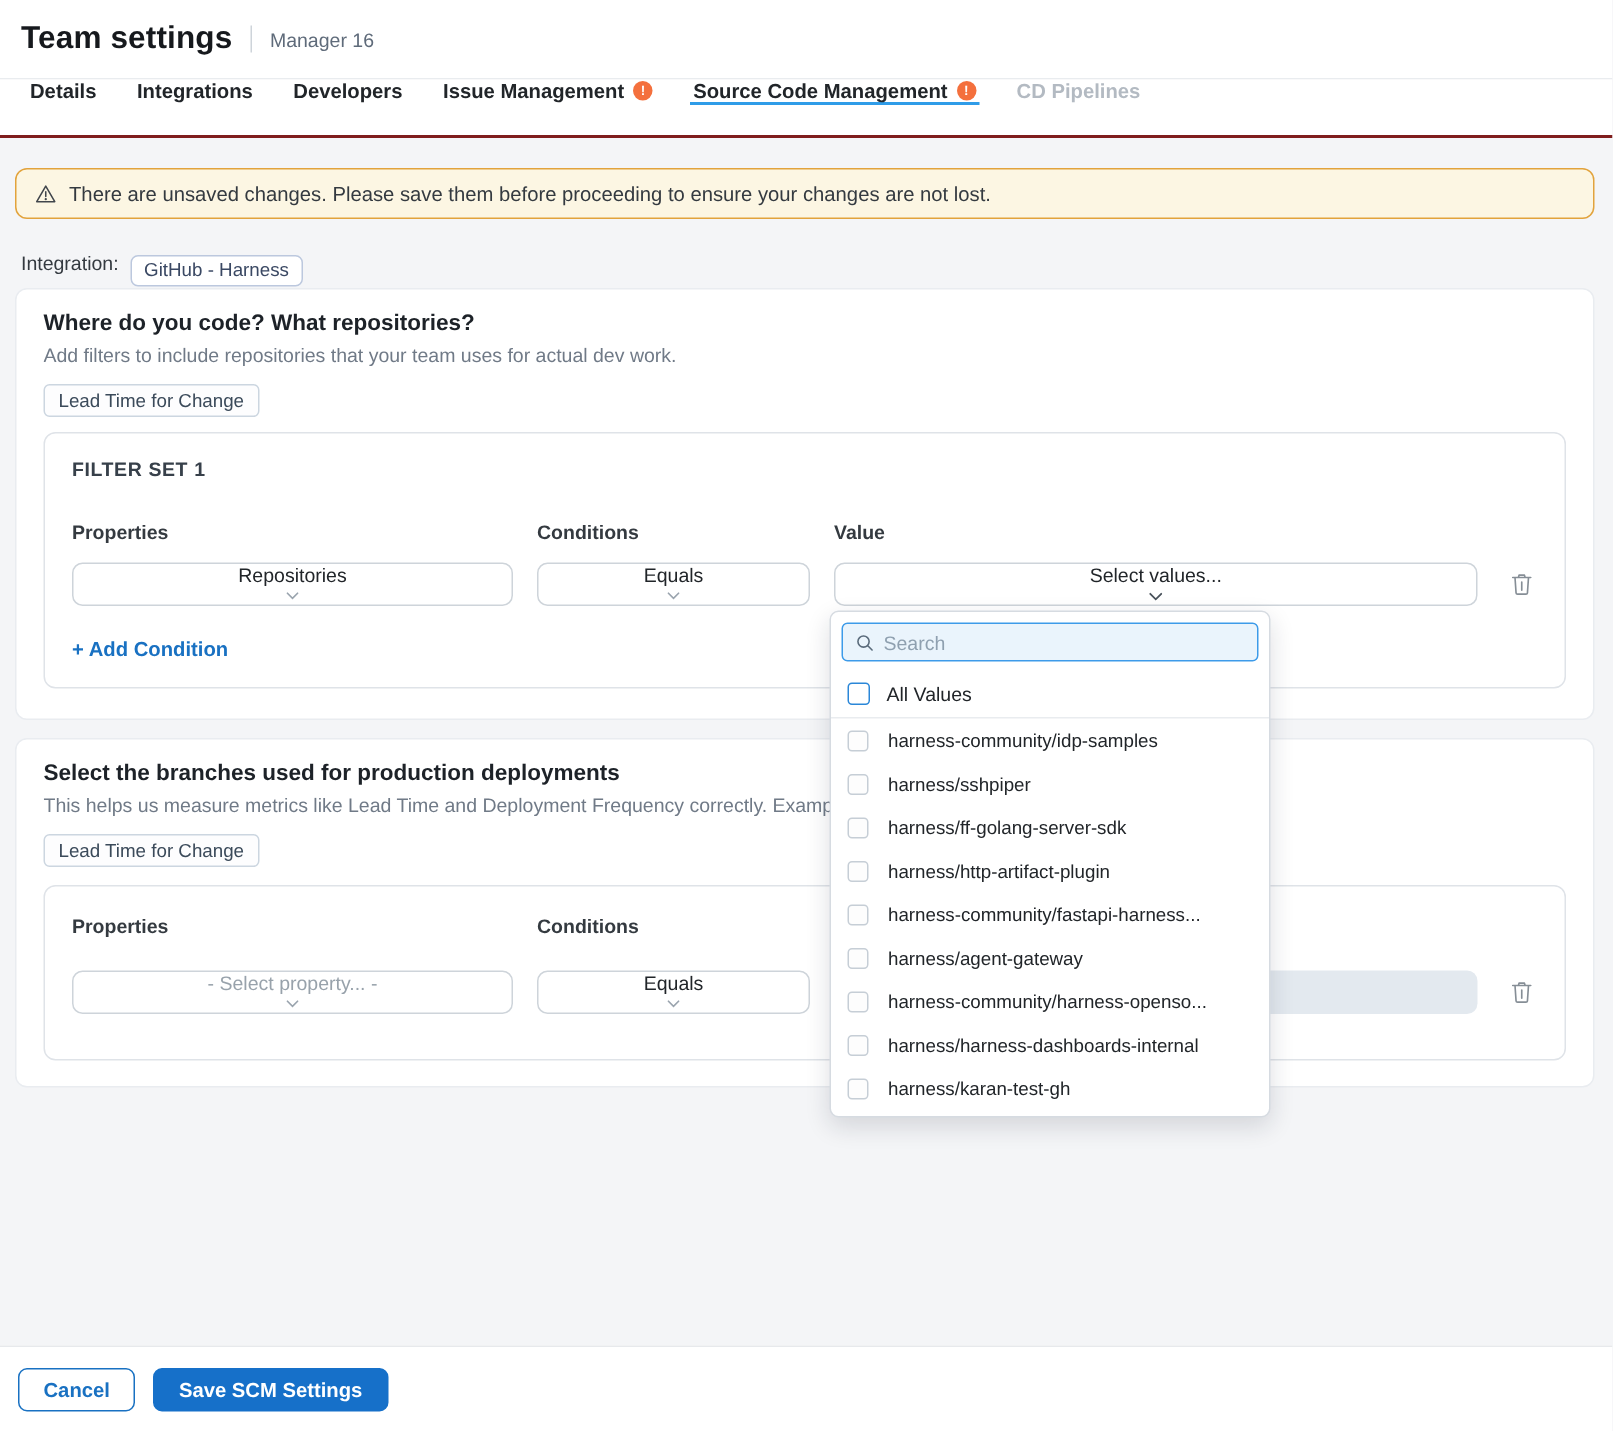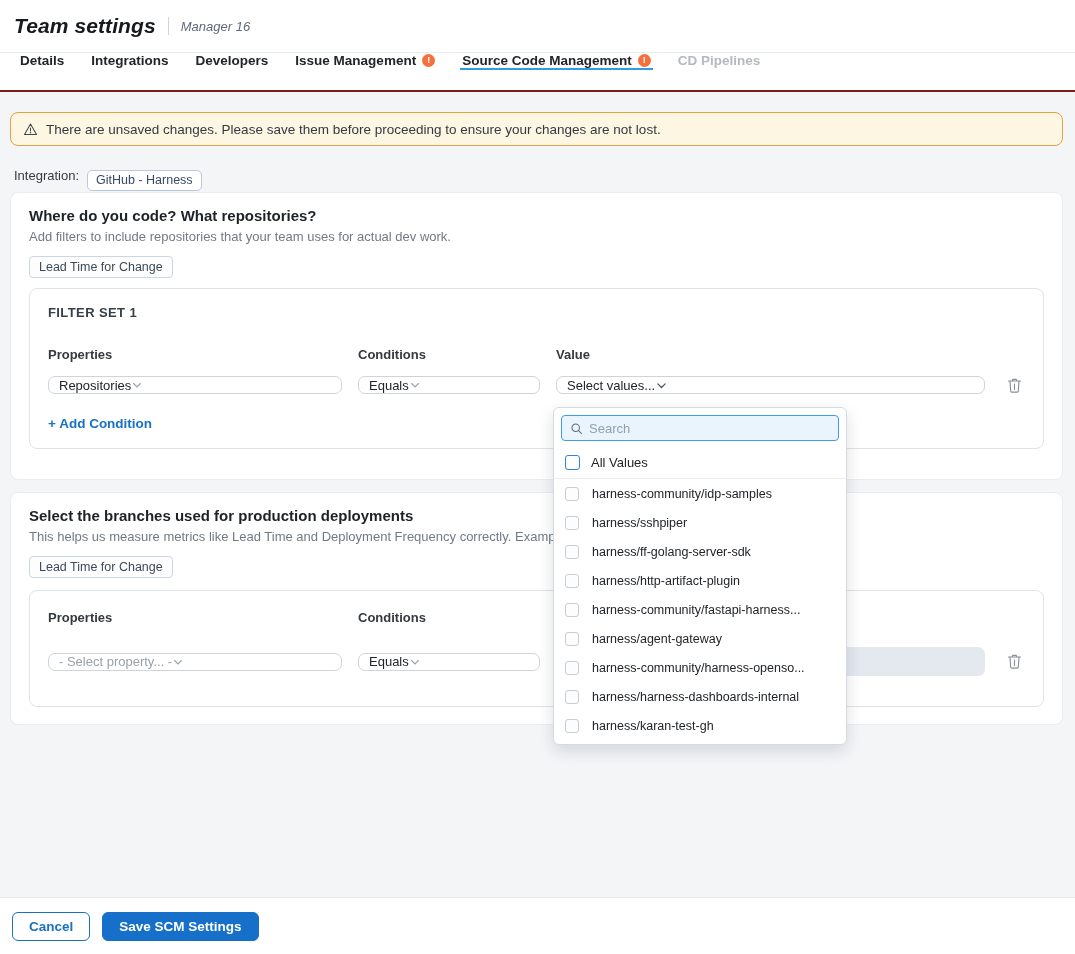--- a/index.html
+++ b/index.html
@@ -8,21 +8,21 @@
     font-family: "Liberation Sans", sans-serif;
     background:#f4f5f7;
     position:relative;
     overflow:hidden;
     color:#212529;
   }
   
   .header {
     position:absolute; top:0; left:0; right:0; height:53px;
     background:#fff; border-bottom:1px solid #e9ecef;
-    display:flex; align-items:center; padding:0 14px; gap:12px;font-style:italic;
+    display:flex; align-items:center; padding:0 14px; gap:12px;
   }
   .page-title { font-size:21px; font-weight:700; color:#16191d; letter-spacing:.1px; }
   .title-divider { width:1px; height:18px; background:#ced4da; }
   .page-subtitle { font-size:13px; color:#5f6b7a; }
 
   
   .tabs {
     position:absolute; top:53px; left:0; right:0; height:39px;
     background:#fff; border-bottom:2px solid #7f1d1d;
     display:flex; align-items:flex-start; padding:0 18px; gap:23px;
@@ -84,23 +84,23 @@
   .cols { display:flex; align-items:center; }
   .labels-row { margin-top:24px; }
   .card-2 .labels-row { margin-top:0; }
   .col-label { font-size:13px; font-weight:700; color:#343a40; }
   .col-1 { width:294px; }
   .col-2 { width:182px; margin-left:16px; }
   .col-3 { flex:1; margin-left:16px; max-width:429px; }
   .selects-row { margin-top:11px; }
   .card-2 .selects-row { margin-top:20px; }
   .select {
-    height:18px; border:1px solid #ced4da; border-radius:7px; background:#fff;
-    display:flex; align-items:center; 
-    padding:0 10px; font-size:13px; color:#212529; cursor:pointer;
+    height:29px; border:1px solid #ced4da; border-radius:7px; background:#fff;
+    display:flex; align-items:center; justify-content:space-between;
+    padding:0 10px; font-size:13px; color:#212529; cursor:pointer;flex-direction:column;
   }
   .select .ph { color:#98a2ab; }
   .disabled-input { height:29px; border-radius:7px; background:#e3e9ef; }
   .trash-btn {
     margin-left:20px; width:18px; height:20px; cursor:pointer;
     display:flex; align-items:center; justify-content:center;
   }
   .add-condition {
     margin-top:21px; font-size:13.5px; font-weight:700; color:#1971c2;
     cursor:pointer; display:inline-block;

